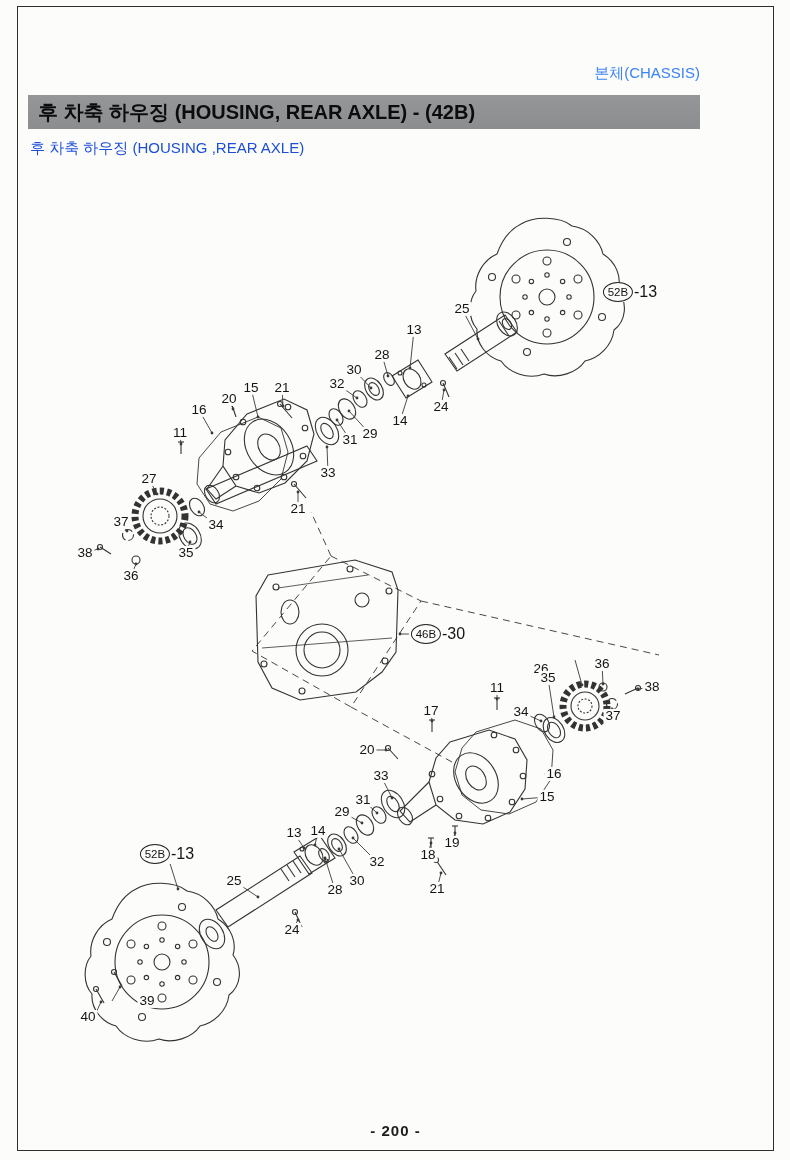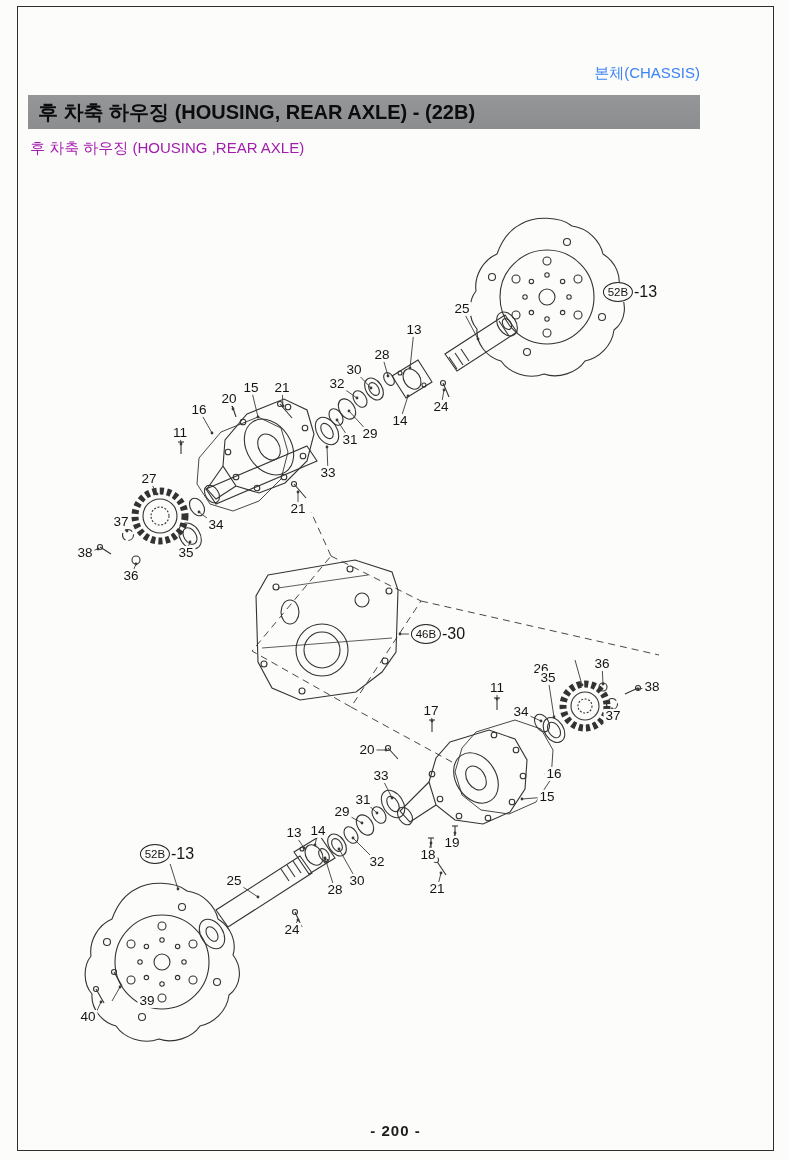--- a/index.html
+++ b/index.html
@@ -18,21 +18,21 @@
     font-size:15px; color:#3b82f6;
   }
   .title-bar {
     position:absolute; left:28px; top:95px; width:672px; height:34px;
     background:linear-gradient(#949698,#8b8d8f);
     display:flex; align-items:center; padding-left:10px;
     font-size:20px; font-weight:bold; color:#0c0c0c;
   }
   .subtitle {
     position:absolute; left:30px; top:139px;
-    font-size:15px; color:#a21caf;
+    font-size:15px; color:#1d4ed8;
   }
   .page-number {
     position:absolute; left:1px; right:0; top:1122px; text-align:center;
     font-size:15px; font-weight:bold; letter-spacing:1px;
   }
   #diagram { position:absolute; left:0; top:0; z-index:1; }
   #labels { position:absolute; left:0; top:0; width:790px; height:1144px; z-index:2; pointer-events:none; }
   .plabel {
     position:absolute; transform:translate(-50%,-50%);
     font-size:13.5px; line-height:1.05; white-space:nowrap;
@@ -48,21 +48,21 @@
   .psuffix { font-size:16px; margin-left:1px; }
 </style>
 </head>
 <body>
 
 <div class="scan-frame"></div>
 
 <div class="header-right">본체(CHASSIS)</div>
 
 <div class="title-bar">
-  <span>후 차축 하우징  (HOUSING, REAR AXLE) - (22B)</span>
+  <span>후 차축 하우징  (HOUSING, REAR AXLE) - (42B)</span>
 </div>
 
 <div class="subtitle">후 차축 하우징 (HOUSING ,REAR AXLE)</div>
 
 <svg id="diagram" width="790" height="1160" viewBox="0 0 790 1160">
   <defs>
     <g id="axle-flange" stroke="#333" fill="none" stroke-width="1.1">
       <path d="M-26,-73 C-13,-81 13,-81 25,-71 C41,-69 53,-56 56,-43 C69,-35 75,-20 71,-7 C81,6 79,24 67,33 C65,49 52,61 38,64 C30,76 11,82 -3,77 C-19,83 -38,76 -46,64 C-61,60 -71,46 -70,32 C-79,22 -79,4 -71,-6 C-73,-21 -64,-37 -50,-43 C-45,-57 -36,-68 -26,-73 Z"></path>
       <circle r="47"></circle>
       <circle r="8"></circle>

